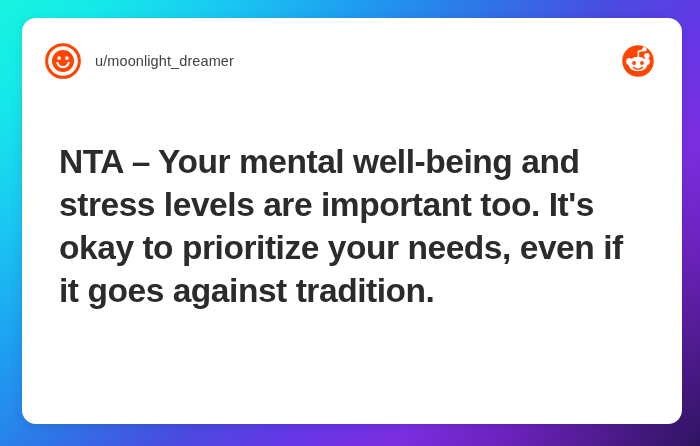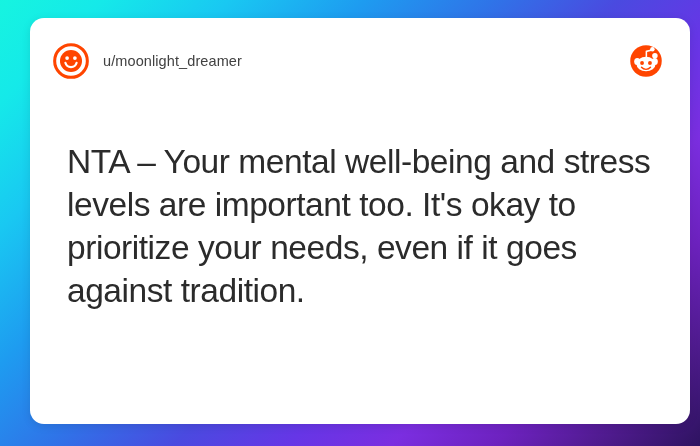--- a/index.html
+++ b/index.html
@@ -40,21 +40,20 @@
     position: relative;
     width: 100%;
     height: 100%;
     box-sizing: border-box;
     background: #ffffff;
     border-radius: 14px;
     box-shadow: 0 2px 10px rgba(0,0,0,0.10);
     padding: 20px 26px 0 16px;
     display: flex;
     flex-direction: column;
-    margin-left: 8px;
   }
 
   
   .card-header {
     display: flex;
     align-items: center;
     height: 46px;
     flex: 0 0 auto;
   }
   .avatar {
@@ -90,21 +89,21 @@
     padding-left: 21px;
     padding-right: 8px;
     padding-top: 56px;
   }
   .quote-text {
     font-size: 33.5px;
     line-height: 1.285;
     color: #2b2b2b;
     letter-spacing: -0.45px;
     margin: 0;
-    font-weight: 400;
+    font-weight: 700;
     font-family: "Liberation Sans", sans-serif;
     max-width: 610px;
   }
 </style>
 </head>
 <body>
 
 <div class="stage">
 
   <div class="card">

